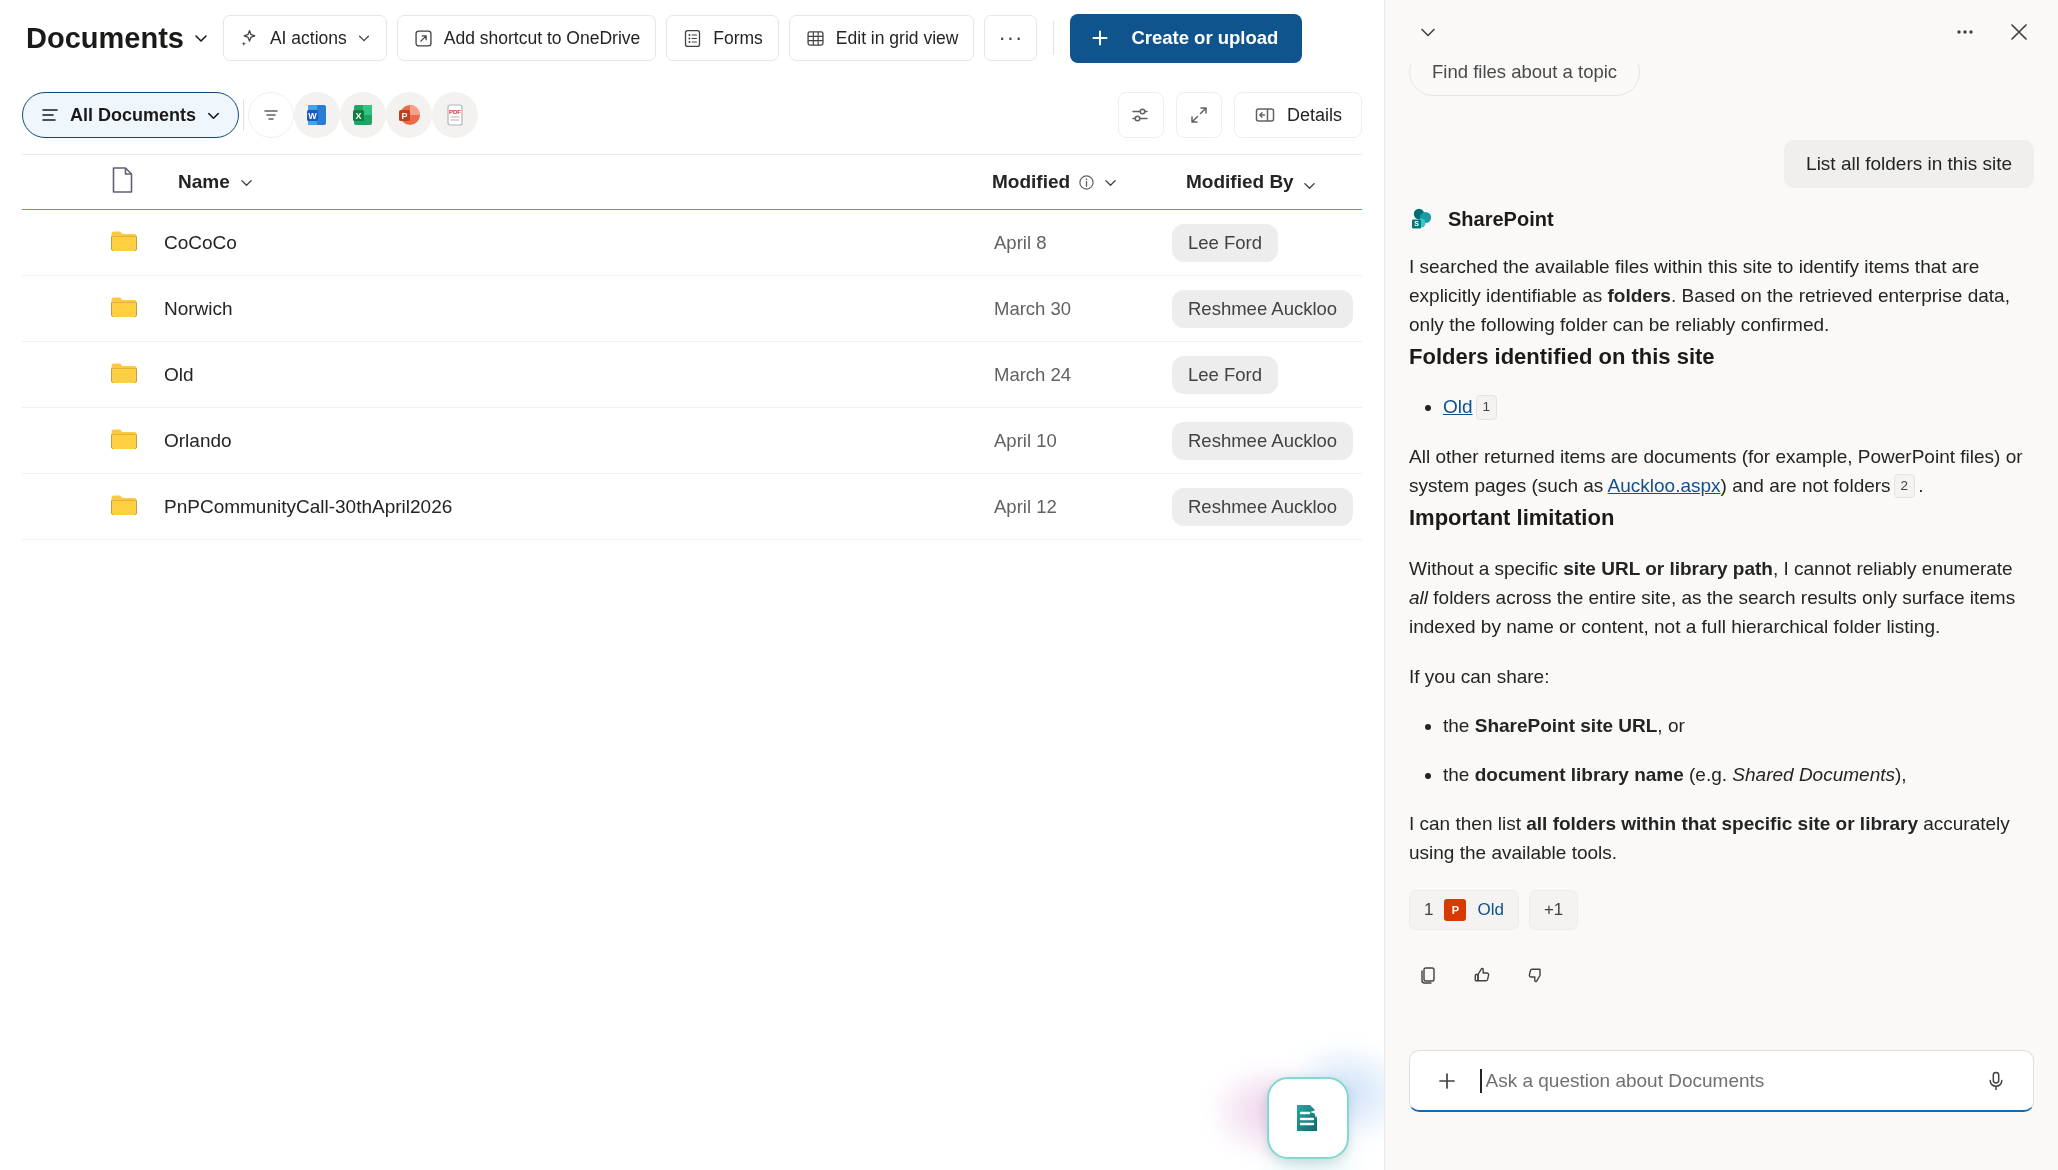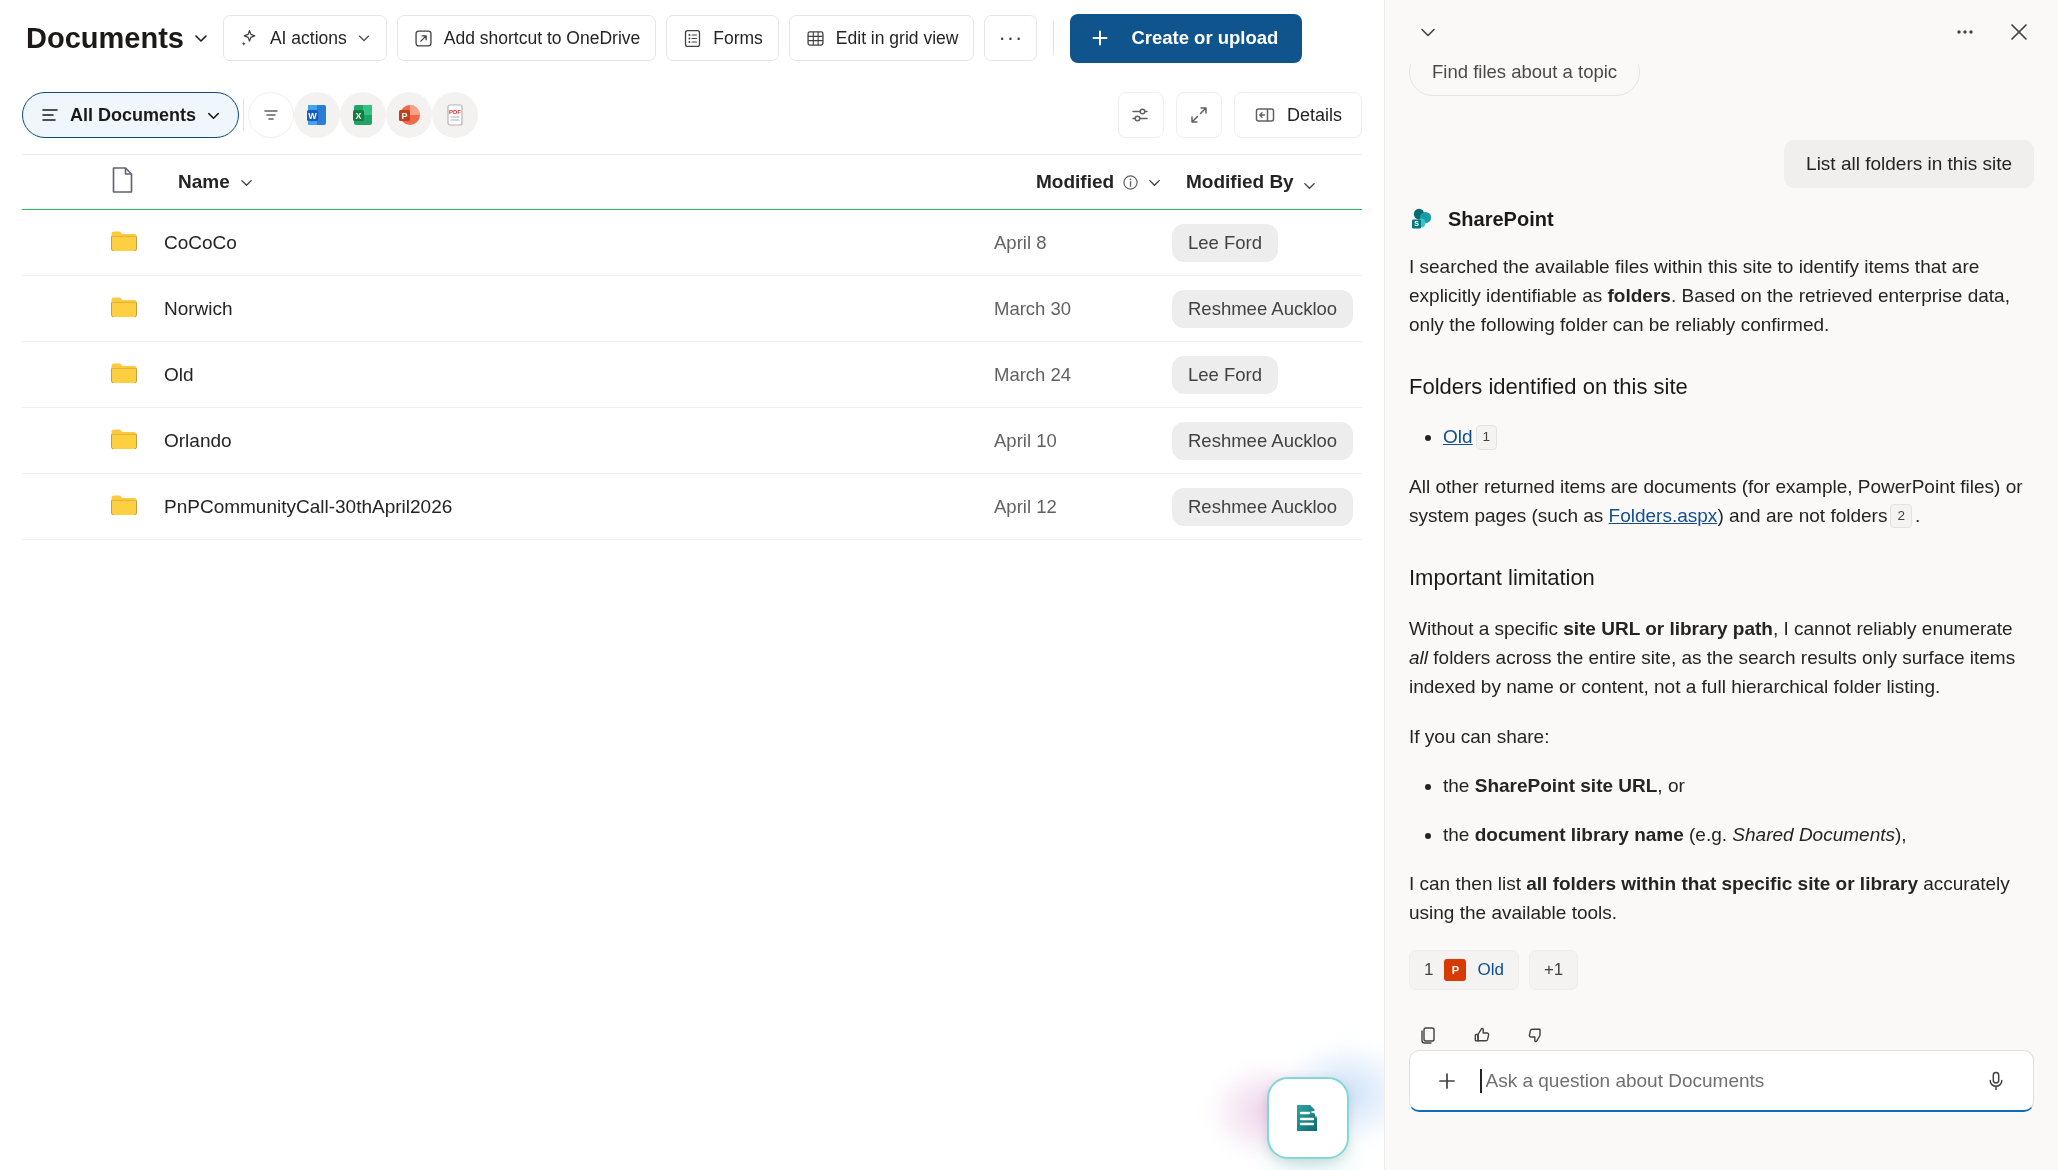--- a/index.html
+++ b/index.html
@@ -99,21 +99,21 @@
     border-bottom: 1px solid #22c55e;
     padding-left: 76px; position: relative;
   }
   .doc-ico-head { position: absolute; left: 88px; top: 50%; transform: translateY(-50%); }
   .col-name {
     display: flex; align-items: center; gap: 9px;
     font-size: 19px; font-weight: 700; color: #242424;
     margin-left: 80px; cursor: pointer;
   }
   .col-mod {
-    position: absolute; left: 1014px;
+    position: absolute; left: 970px;
     display: flex; align-items: center; gap: 8px;
     font-size: 19px; font-weight: 700; color: #242424; cursor: pointer;
   }
   .col-modby {
     position: absolute; left: 1164px;
     display: flex; align-items: flex-end; gap: 8px;
     font-size: 19px; font-weight: 700; color: #242424; cursor: pointer;
   }
   .row {
     display: flex; align-items: center; position: relative;
@@ -180,21 +180,21 @@
   .user-bubble {
     background: #f0efee; border-radius: 10px;
     padding: 13px 22px; font-size: 19px; color: #242424;
   }
   .agent-name {
     display: flex; align-items: center; gap: 13px;
     margin-top: 18px; font-size: 20px; font-weight: 700; color: #1b1a19;
   }
   .msg { font-size: 19px; line-height: 1.52; color: #242424; }
   .msg p { margin-top: 21px; }
-  .msg h3 { font-size: 22px; font-weight: 400; margin-top: 30px; color: #1b1a19; }
+  .msg h3 { font-size: 22px; font-weight: 700; color: #1b1a19; }
   .msg ul { margin-top: 18px; padding-left: 34px; }
   .msg li { margin-top: 20px; }
   .msg a { color: #10508e; text-decoration: underline; cursor: pointer; }
   .cite {
     display: inline-block; min-width: 20px; padding: 1px 6px;
     margin: 0 3px; border: 1px solid #e3e3e3; border-radius: 4px;
     background: #f4f3f2; font-size: 13.5px; color: #424242;
     vertical-align: 2px; text-align: center; cursor: pointer;
   }
   .cite-row { display: flex; gap: 10px; margin-top: 22px; }
@@ -529,21 +529,21 @@
       <div class="msg">
 
         <p><span>I searched the available files within this site to identify items that are explicitly identifiable as </span><b>folders</b><span>. Based on the retrieved enterprise data, only the following folder can be reliably confirmed.</span></p>
 
         <h3>Folders identified on this site</h3>
 
         <ul>
           <li><a>Old</a><span class="cite">1</span></li>
         </ul>
 
-        <p><span>All other returned items are documents (for example, PowerPoint files) or system pages (such as </span><a>Folders.aspx</a><span>) and are not folders</span><span class="cite">2</span><span>.</span></p>
+        <p><span>All other returned items are documents (for example, PowerPoint files) or system pages (such as </span><a>Auckloo.aspx</a><span>) and are not folders</span><span class="cite">2</span><span>.</span></p>
 
         <h3>Important limitation</h3>
 
         <p><span>Without a specific </span><b>site URL or library path</b><span>, I cannot reliably enumerate </span><i>all</i><span> folders across the entire site, as the search results only surface items indexed by name or content, not a full hierarchical folder listing.</span></p>
 
         <p>If you can share:</p>
 
         <ul>
           <li><span>the </span><b>SharePoint site URL</b><span>, or</span></li>
           <li><span>the </span><b>document library name</b><span> (e.g. </span><i>Shared Documents</i><span>),</span></li>

